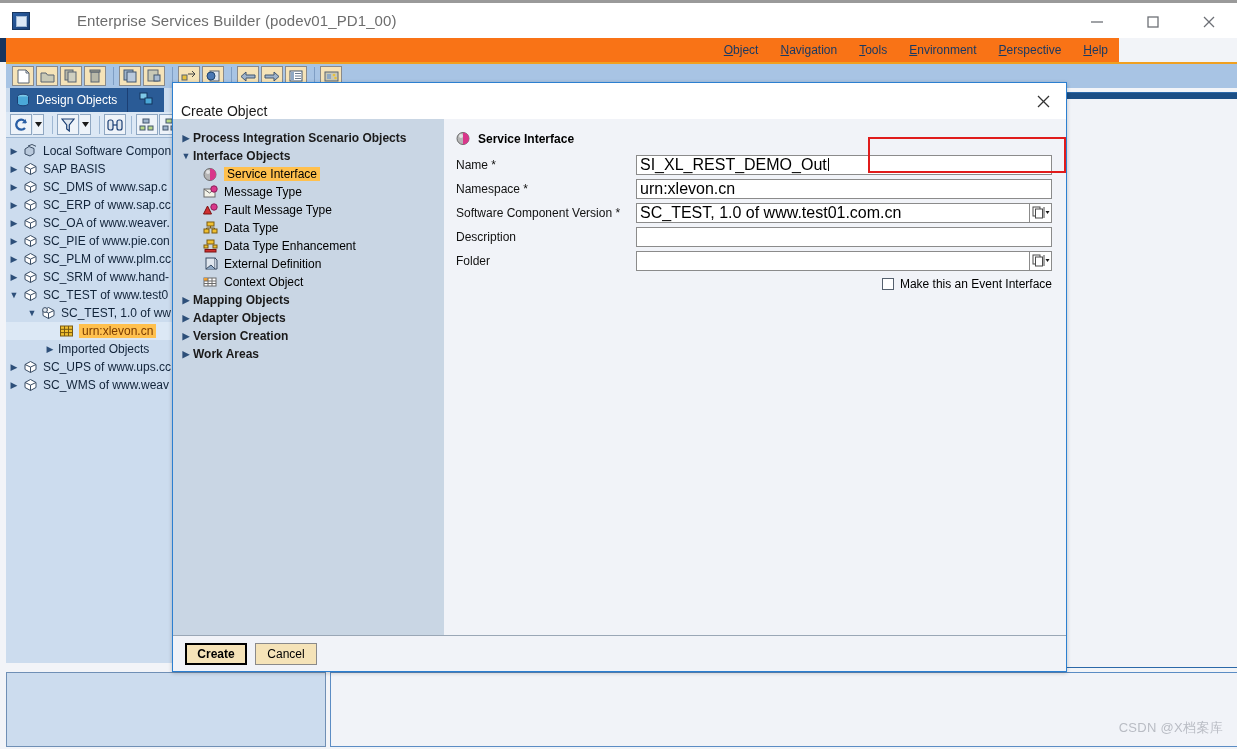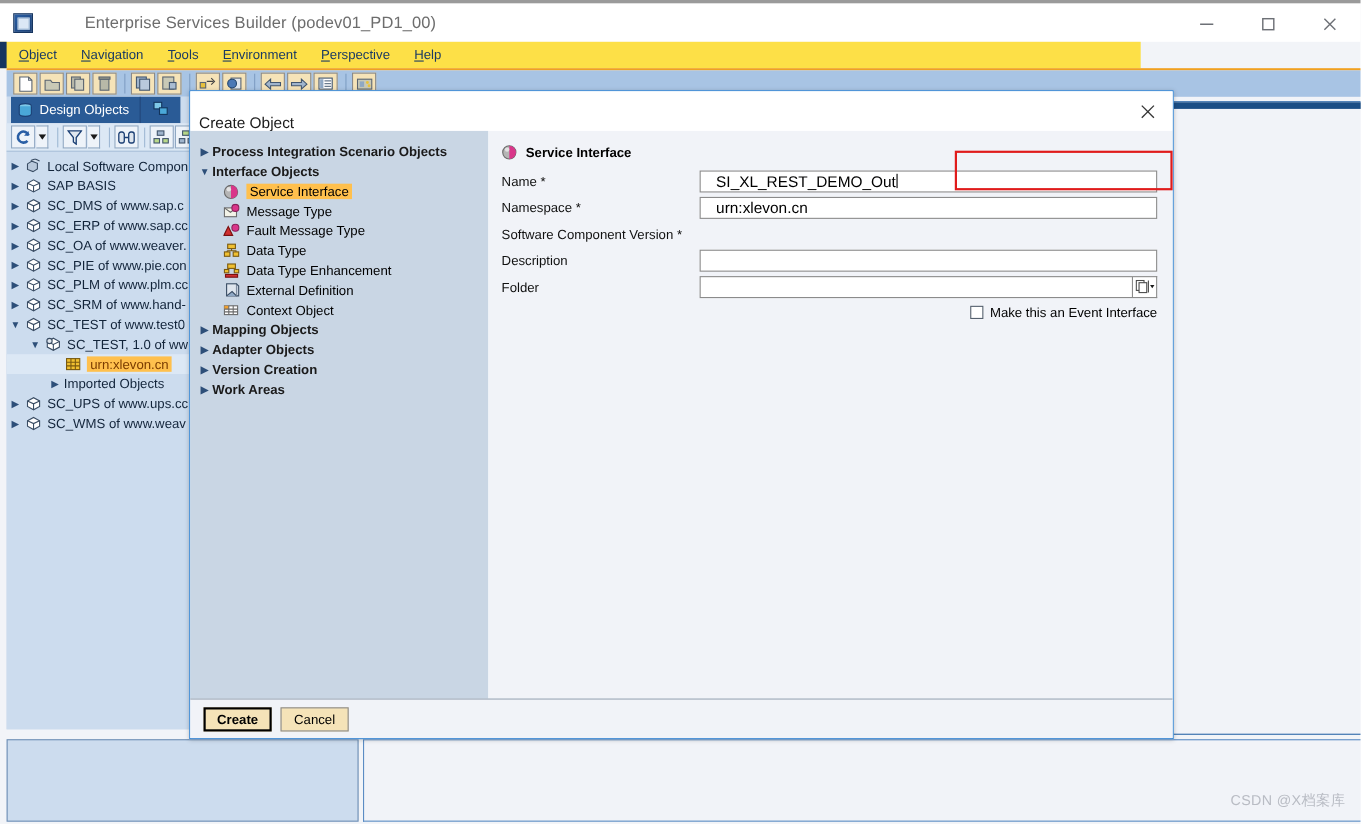--- a/index.html
+++ b/index.html
@@ -31,23 +31,24 @@
   }
   .titlebar .title {
     font-size:15px; color:#6d6d6d; letter-spacing:0.1px; white-space:nowrap;
   }
   .wincontrols { position:absolute; right:0; top:0; height:38px; display:flex; }
   .wc { width:56px; height:38px; display:flex; align-items:center; justify-content:center; }
   .wc svg { display:block; }
 
   
   .menubar {
-    position:absolute; left:0; top:38px; width:1037px; height:24px;
-    background:#fde047; display:flex; align-items:center;
+    position:absolute; left:0; top:38px; width:1119px; height:24px;
+    background:#f97316; display:flex; align-items:center;
     border-left:6px solid #16355f;
+    justify-content:flex-end;
   }
   .menubar .mi {
     font-size:12px; color:#1b3a63; padding:0 11px; white-space:nowrap;
   }
   .menubar .mi u { text-decoration:underline; }
   .orangeline { position:absolute; left:6px; top:62px; width:1231px; height:2px; background:#f0a020; }
 
   
   .maintoolbar {
     position:absolute; left:6px; top:64px; width:1231px; height:24px;
@@ -141,21 +142,21 @@
   .dlg-form {
     flex:1; height:518px; background:#f1f3f8; padding:12px 14px 0 12px; position:relative;
   }
   .formhdr { display:flex; align-items:center; font-size:12px; font-weight:bold; margin-bottom:7px; }
   .formhdr .hicon { width:16px; height:16px; margin-right:6px; flex:none; }
   .frow { display:flex; align-items:center; height:21px; margin-bottom:3px; }
   .flabel { width:180px; font-size:12px; color:#111; flex:none; }
   .flabel .req { color:#111; }
   .finput {
     flex:1; height:20px; background:#fff; border:1px solid #8b8b8b;
-    font-size:14px; display:flex; align-items:center; padding:0 14px; position:relative;
+    font-size:16px; display:flex; align-items:center; padding:0 3px; position:relative;
     font-family:"Liberation Sans", sans-serif;
   }
   .finput .caret { display:inline-block; width:1px; height:13px; background:#000; margin-left:1px; }
   .fhelp {
     width:22px; height:20px; border:1px solid #8b8b8b; border-left:none; background:#fff;
     display:flex; align-items:center; justify-content:center; flex:none;
   }
   .fwrap { flex:1; display:flex; }
   .redbox {
     position:absolute; left:424px; top:18px; width:198px; height:36px;
@@ -670,20 +671,33 @@
           <div class="fwrap">
             <div class="finput">
               <span>urn:xlevon.cn</span>
             </div>
           </div>
         </div>
 
         <div class="frow">
           <div class="flabel">
             <span>Software Component Version</span><span class="req"> *</span>
+          </div>
+          <div class="fwrap">
+            <div class="finput">
+              <span>SC_TEST, 1.0 of www.test01.com.cn</span>
+            </div>
+            <div class="fhelp">
+              <svg width="18" height="13" viewBox="0 0 18 13">
+                  <rect x="1" y="1" width="7" height="9" fill="#fff" stroke="#4a4a4a"></rect>
+                  <rect x="3.5" y="3" width="7" height="9" fill="#fff" stroke="#4a4a4a"></rect>
+                  <path d="M12 1v11" stroke="#4a4a4a"></path>
+                  <path d="M13.5 5h4l-2 3z" fill="#1a1a1a"></path>
+                </svg>
+            </div>
           </div>
         </div>
 
         <div class="frow">
           <div class="flabel">
             <span>Description</span>
           </div>
           <div class="fwrap">
             <div class="finput">
               <span></span>

